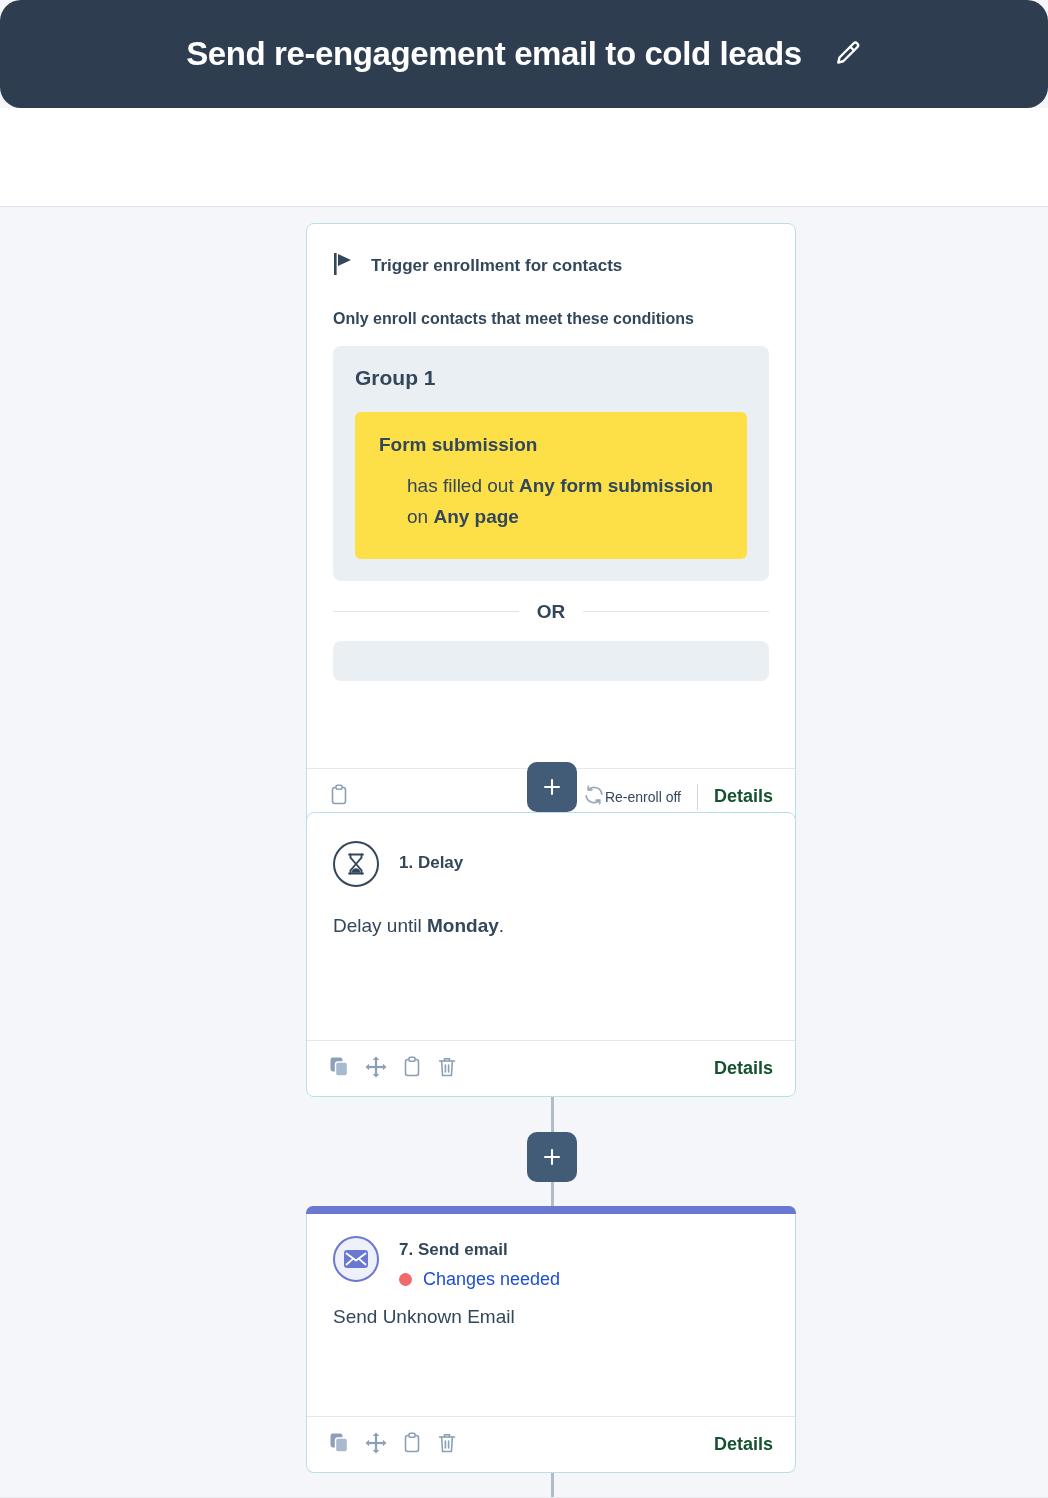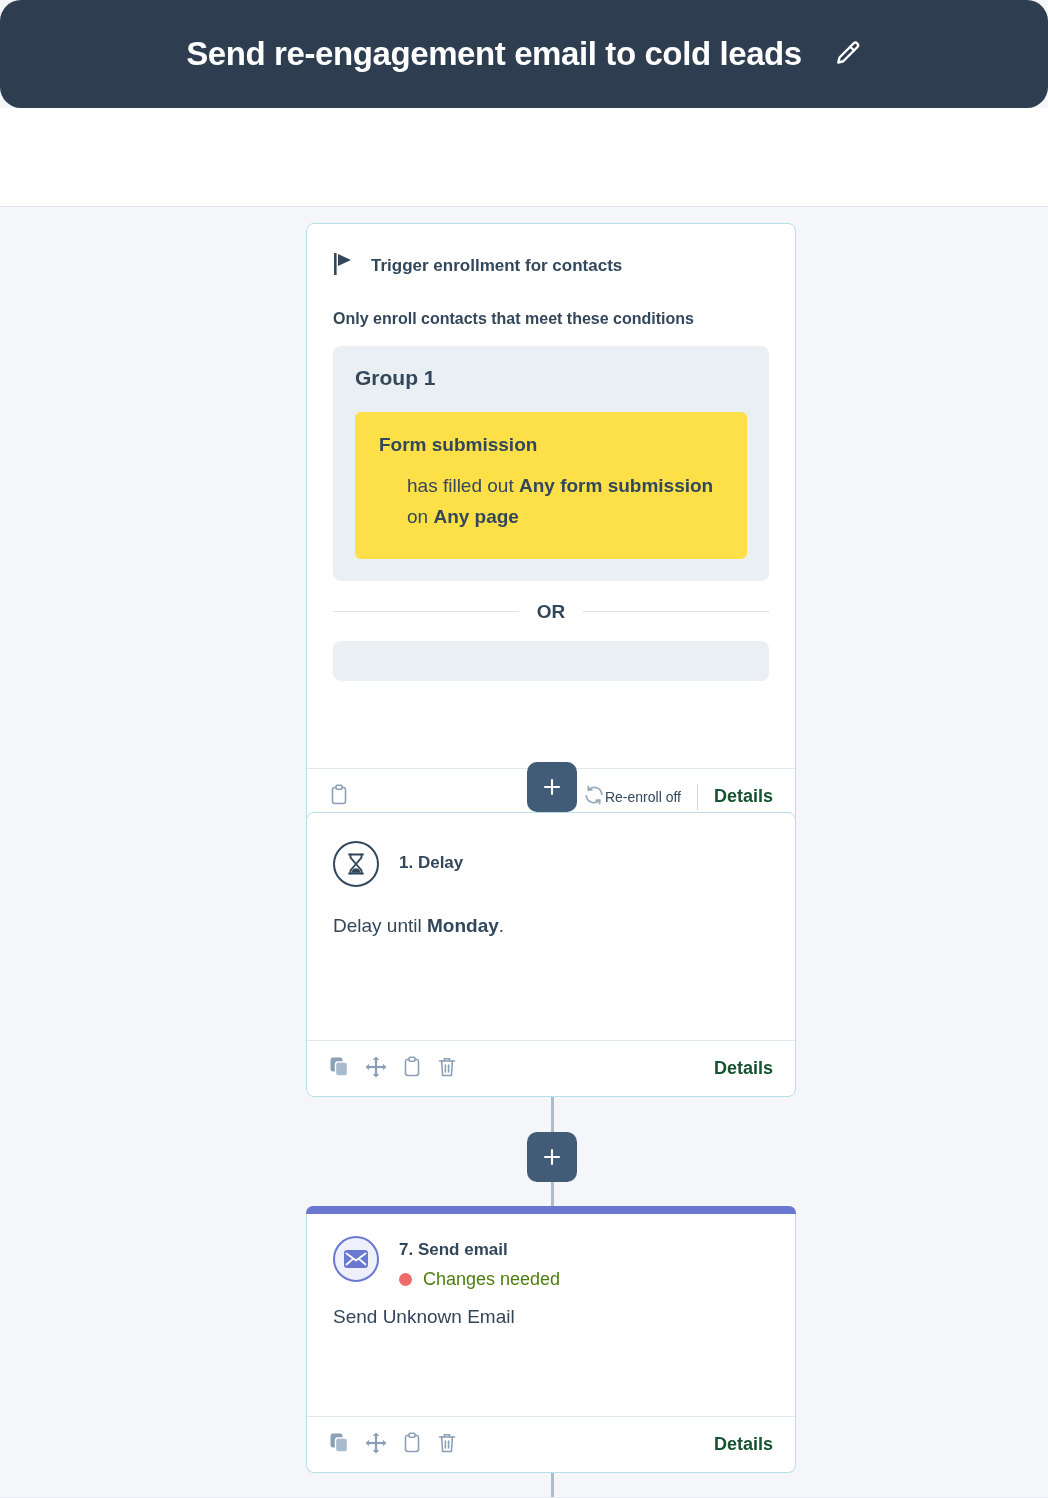--- a/index.html
+++ b/index.html
@@ -166,21 +166,21 @@
     padding-top: 12px;
   }
   .status-row {
     display: flex; align-items: center; gap: 11px;
     margin-top: 9px;
   }
   .status-dot {
     width: 13px; height: 13px; border-radius: 50%;
     background: #ef6a6a;
   }
-  .status-text { font-size: 18px; color: #4d7c0f; }
+  .status-text { font-size: 18px; color: #1d4ed8; }
   .action-desc {
     font-size: 19px; color: #33475b;
     margin-top: 28px;
   }
   .action-desc b { font-weight: bold; }
 
   
   .plus-btn {
     position: absolute;
     left: 527px;

